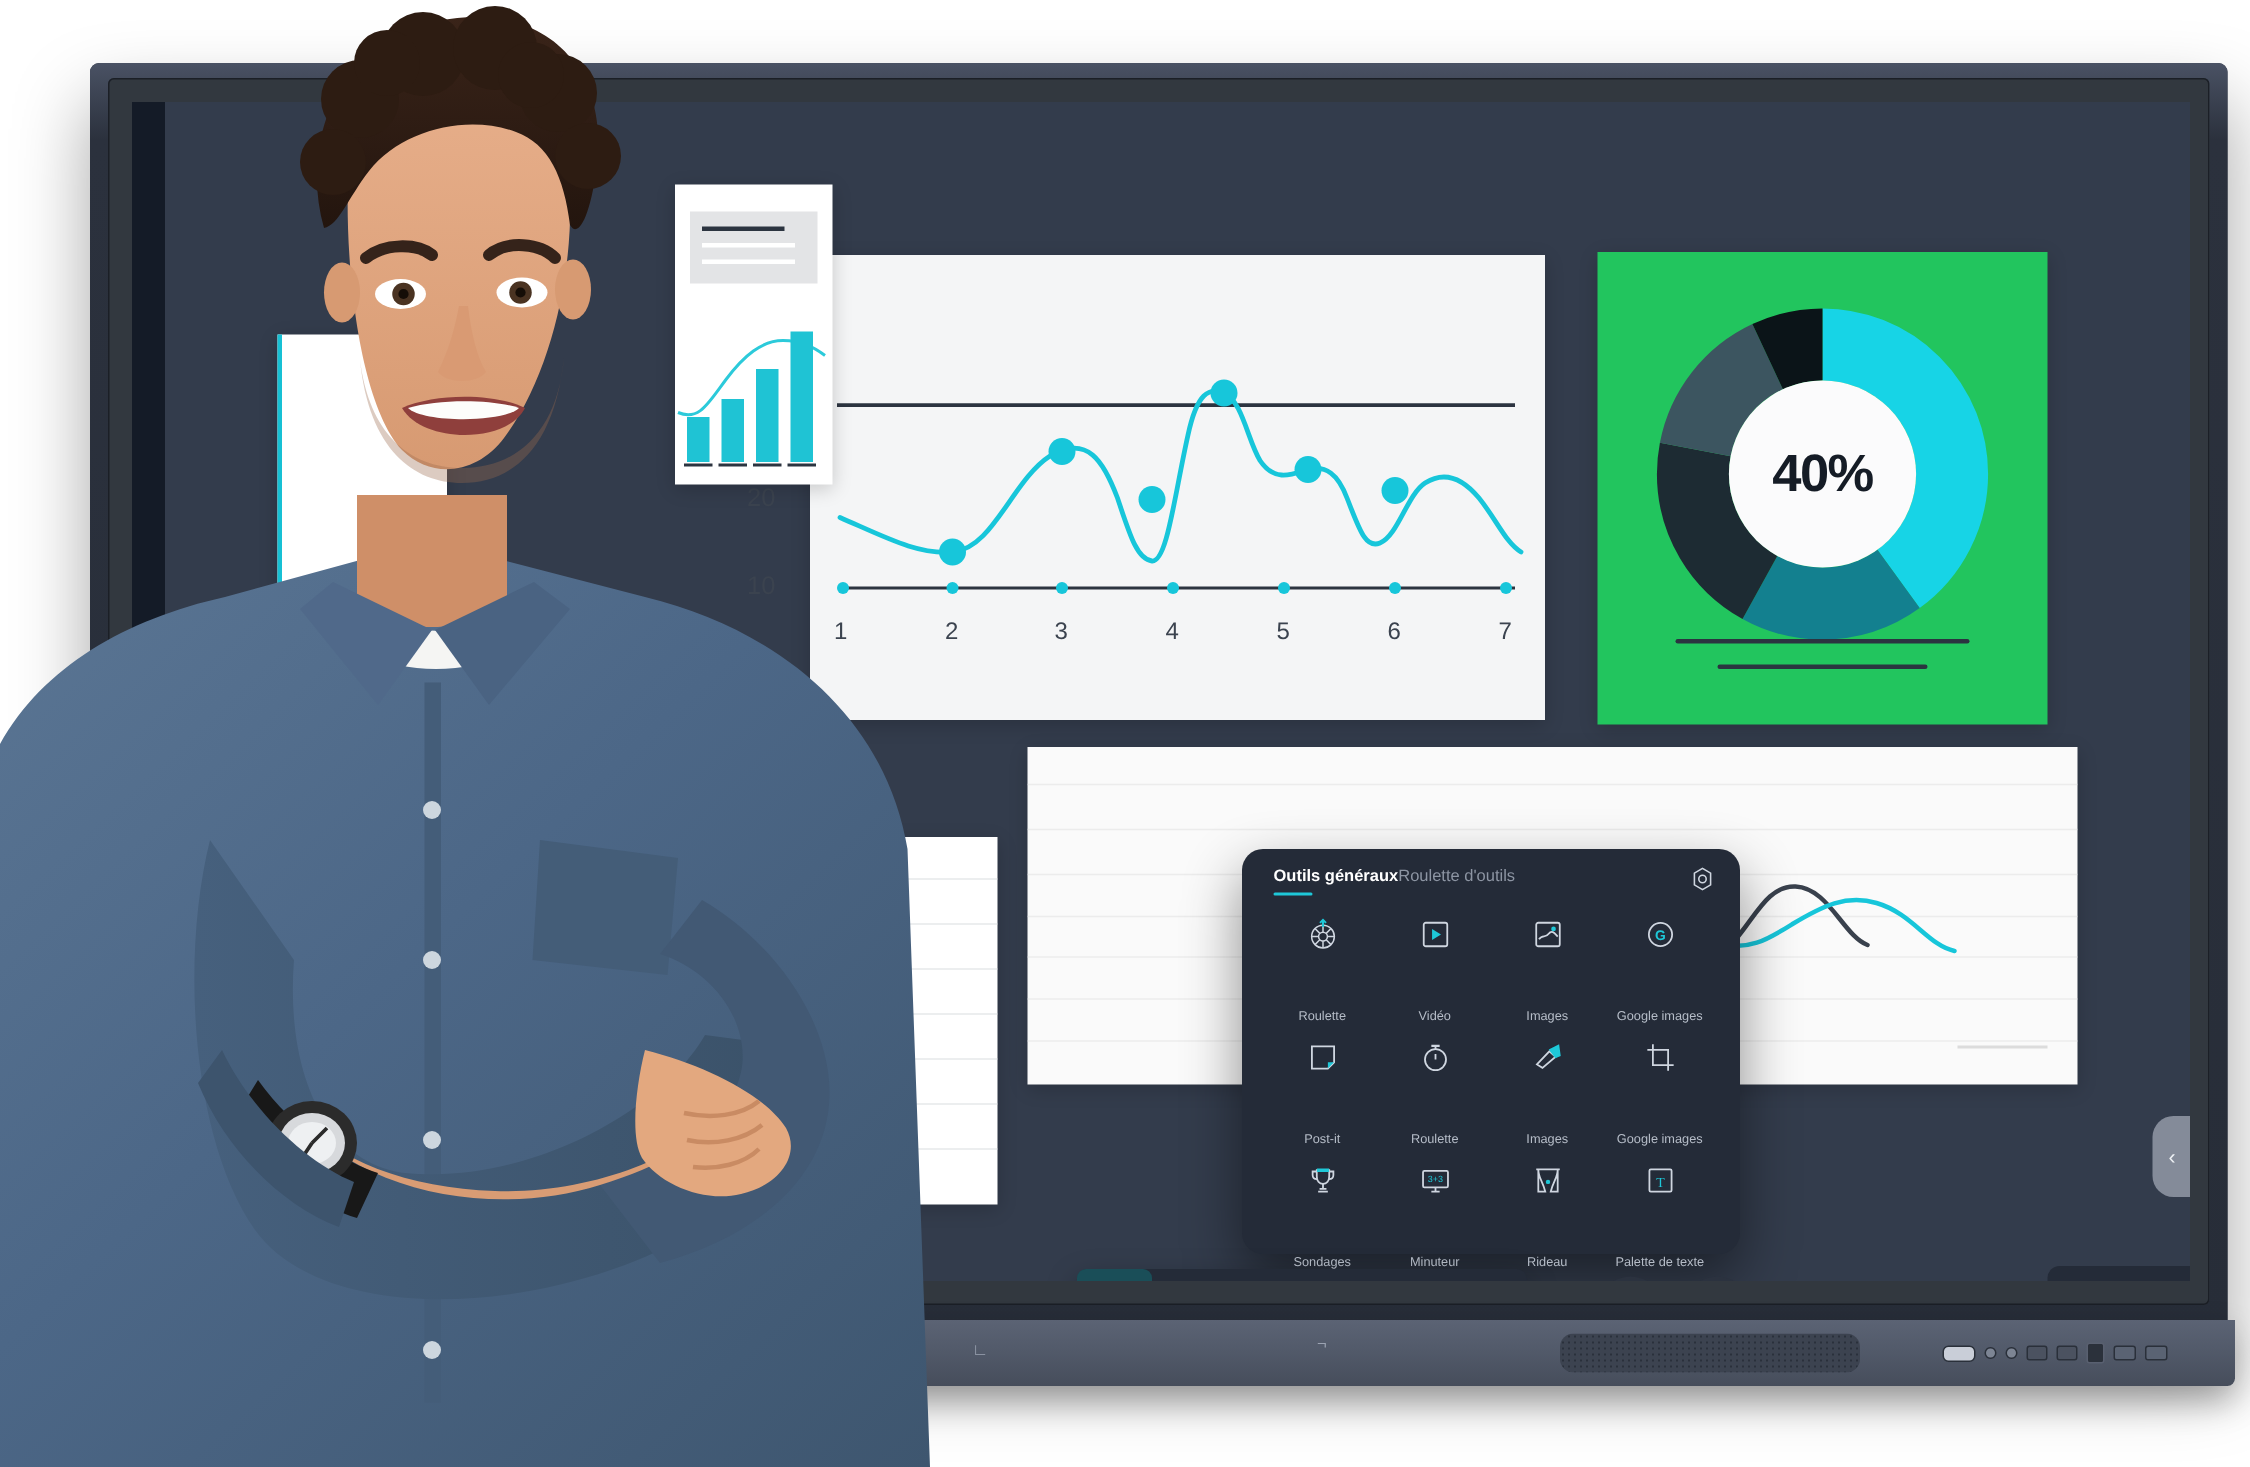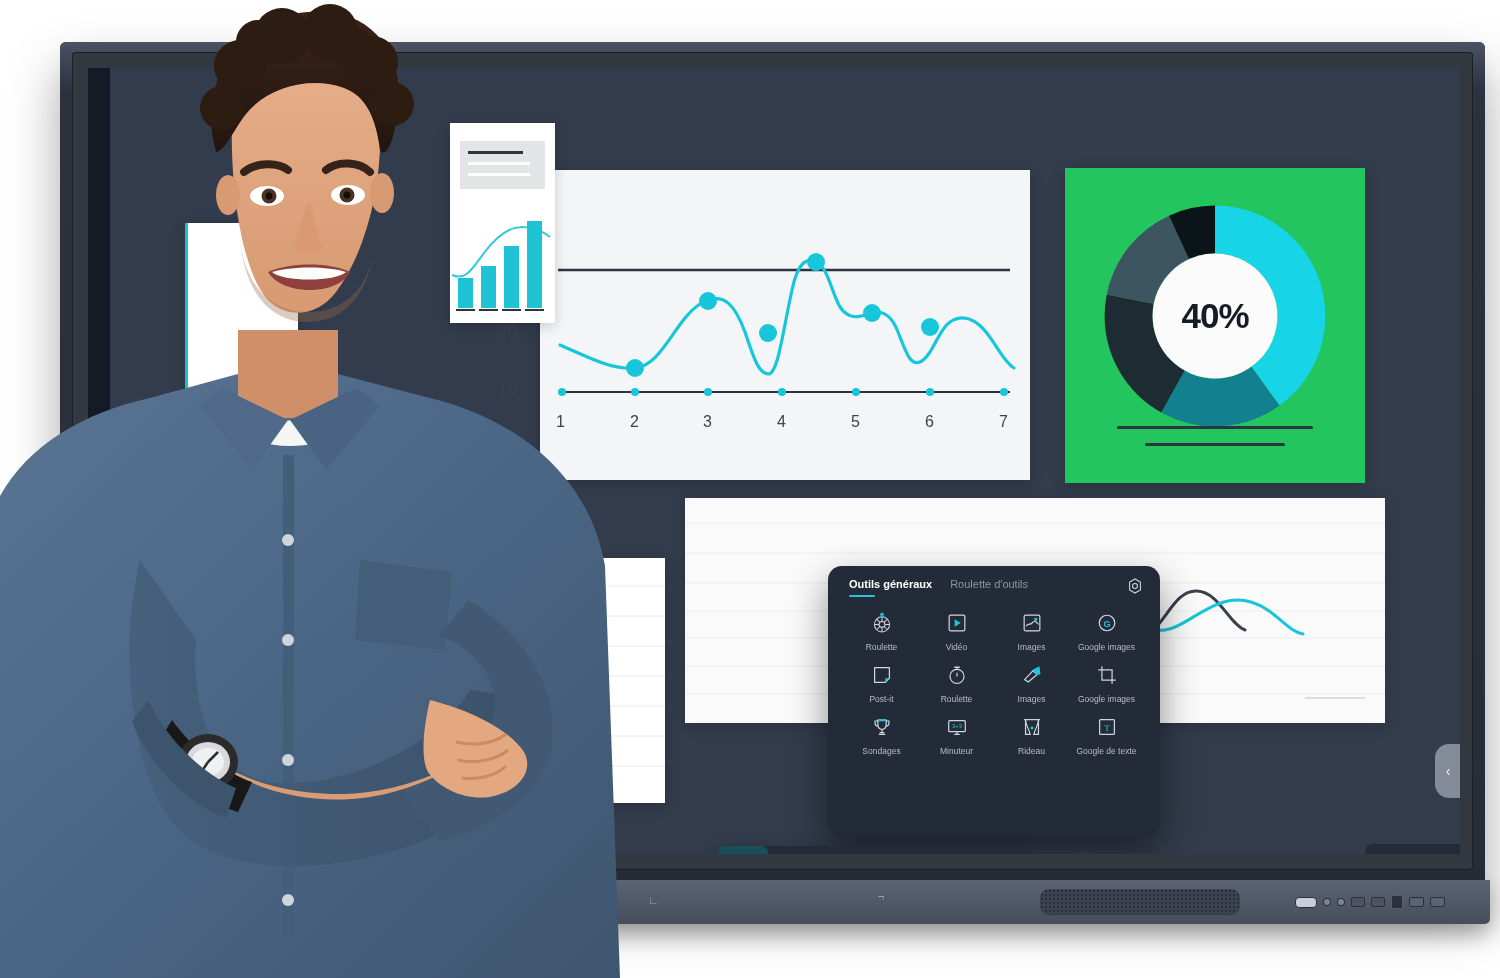--- a/index.html
+++ b/index.html
@@ -88,29 +88,29 @@
     font-family:"Liberation Sans",sans-serif;
   }
   .donut-line{position:absolute;height:3px;background:#2b3440;border-radius:2px;}
 
   
   .tools-panel{
     position:absolute;left:718px;top:498px;width:332px;height:270px;
     background:#242b38;border-radius:14px;z-index:30;
     box-shadow:0 16px 38px rgba(0,0,0,.45);
   }
-  .tp-tabs{position:absolute;left:21px;top:12px;display:flex;align-items:center;gap:18px;}
+  .tp-tabs{position:absolute;left:21px;top:12px;display:flex;align-items:center;}
   .tp-tab{color:#8d95a3;font-size:11px;font-family:"Liberation Sans",sans-serif;padding-bottom:7px;position:relative;cursor:pointer;}
   .tp-tab.active{color:#ffffff;font-weight:bold;}
   .tp-tab.active:after{content:"";position:absolute;left:0;bottom:0;width:26px;height:2.5px;background:#1ec8d8;border-radius:2px;}
   .tp-gear{position:absolute;right:16px;top:11px;width:18px;height:18px;cursor:pointer;}
   .tp-grid{position:absolute;left:16px;top:44px;right:16px;display:grid;grid-template-columns:repeat(4,1fr);row-gap:10px;}
   .tp-item{display:flex;flex-direction:column;align-items:center;gap:6px;cursor:pointer;}
   .tp-ico{width:26px;height:26px;display:flex;align-items:center;justify-content:center;}
-  .tp-lbl{color:#b6bdc8;font-size:8.5px;font-family:"Liberation Sans",sans-serif;white-space:nowrap;}
+  .tp-lbl{color:#b6bdc8;font-size:8.5px;font-family:"Liberation Sans",sans-serif;white-space:nowrap;margin-top:30px;}
 
   
   .toolbar{
     position:absolute;left:608px;top:778px;height:58px;
     background:#242b38;border-radius:7px;display:flex;z-index:30;
     box-shadow:0 8px 20px rgba(0,0,0,.35);
   }
   .tb-item{width:50px;display:flex;flex-direction:column;align-items:center;justify-content:center;gap:3px;cursor:pointer;border-radius:6px;}
   .tb-item.active{background:#1a4e58;}
 
@@ -410,21 +410,21 @@
               <div class="tp-lbl">Rideau</div>
             </div>
 
             <div class="tp-item">
               <div class="tp-ico">
                 <svg viewBox="0 0 26 26" width="24" height="24" fill="none" stroke="#cfd6e0" stroke-width="1.3">
                   <rect x="5" y="5" width="16" height="16" rx="1"></rect>
                   <text x="13" y="17.5" text-anchor="middle" font-size="10" fill="#1ec8d8" stroke="none" font-family="Liberation Serif">T</text>
                 </svg>
               </div>
-              <div class="tp-lbl">Google de texte</div>
+              <div class="tp-lbl">Palette de texte</div>
             </div>
           </div>
         </div>
 
         <div class="toolbar">
           <div class="tb-item active">
             
             
           </div>
           <div class="tb-item">

